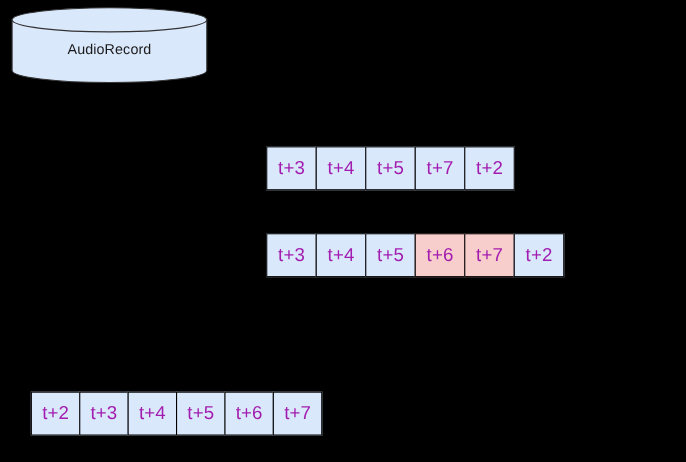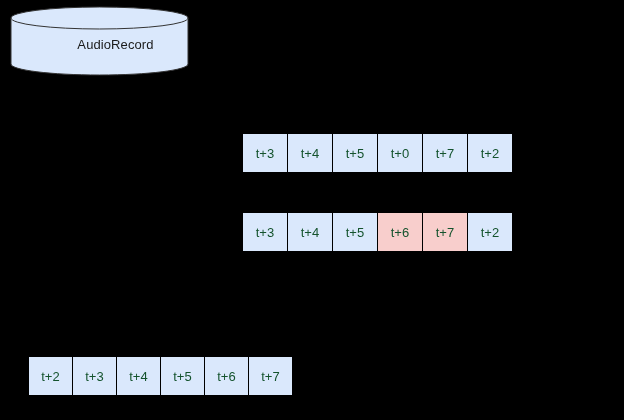--- a/index.html
+++ b/index.html
@@ -26,21 +26,21 @@
     height: 68px;
   }
   .cylinder svg {
     display: block;
     width: 100%;
     height: 100%;
     overflow: visible;
   }
   .cylinder-label {
     position: absolute;
-    left: 16px;
+    left: 0;
     top: 0;
     width: 100%;
     height: 100%;
     display: flex;
     align-items: center;
     justify-content: center;
     font-size: 13px;
     color: #1a1a1a;
     letter-spacing: 0.1px;
     padding-top: 6px;
@@ -53,22 +53,22 @@
   .buffer-row {
     position: absolute;
     display: flex;
   }
   .buffer-cell {
     box-sizing: border-box;
     border: 1px solid #000000;
     display: flex;
     align-items: center;
     justify-content: center;
-    font-size: 13px;
-    color: #14532d;
+    font-size: 17px;
+    color: #a21caf;
     letter-spacing: 0.1px;
   }
   .buffer-cell + .buffer-cell {
     margin-left: -1px;
   }
 
   .row-top    { left: 242px; top: 133px; }
   .row-middle { left: 242px; top: 212px; }
   .row-bottom { left: 28px;  top: 356px; }
 
@@ -92,21 +92,20 @@
       <path d="M 0 11 L 0 57 C 0 63.08 39.62 68 88.5 68 C 137.38 68 177 63.08 177 57 L 177 11 Z" fill="#dae8fc" stroke="#333333" stroke-width="1"></path>
       <ellipse cx="88.5" cy="11" rx="88.5" ry="11" fill="#dae8fc" stroke="#333333" stroke-width="1"></ellipse>
     </svg>
     <div class="cylinder-label">AudioRecord</div>
   </div>
 
   <div class="buffer-row row-top">
     <div class="buffer-cell" style="background:#dae8fc;">t+3</div>
     <div class="buffer-cell" style="background:#dae8fc;">t+4</div>
     <div class="buffer-cell" style="background:#dae8fc;">t+5</div>
-    <div class="buffer-cell" style="background:#dae8fc;">t+0</div>
     <div class="buffer-cell" style="background:#dae8fc;">t+7</div>
     <div class="buffer-cell" style="background:#dae8fc;">t+2</div>
   </div>
 
   <div class="buffer-row row-middle">
     <div class="buffer-cell" style="background:#dae8fc;">t+3</div>
     <div class="buffer-cell" style="background:#dae8fc;">t+4</div>
     <div class="buffer-cell" style="background:#dae8fc;">t+5</div>
     <div class="buffer-cell" style="background:#f8cecc;">t+6</div>
     <div class="buffer-cell" style="background:#f8cecc;">t+7</div>

